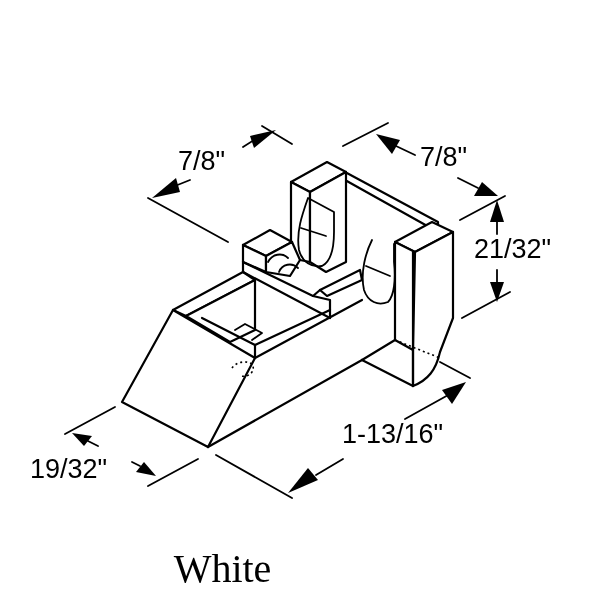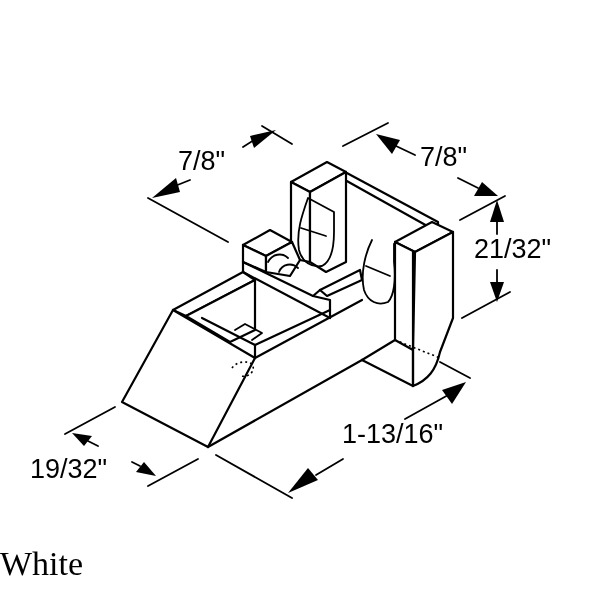--- a/index.html
+++ b/index.html
@@ -4,22 +4,22 @@
   <style>
     html, body { margin: 0; padding: 0; background: #ffffff; }
     body { width: 600px; height: 600px; position: relative; overflow: hidden; }
     #canvas { position: absolute; left: 0; top: 0; width: 600px; height: 600px; }
     .ln { stroke: #000; stroke-width: 2.2; fill: none; stroke-linecap: round; stroke-linejoin: round; }
     .thin { stroke: #000; stroke-width: 1.8; fill: none; stroke-linecap: round; stroke-linejoin: round; }
     .dot { stroke: #000; stroke-width: 1.6; fill: none; stroke-dasharray: 2 3; }
     .face { fill: #fff; }
     .arrow { fill: #000; stroke: none; }
     .dim-text { font-family: "Liberation Sans", sans-serif; font-size: 27px; fill: #000; }
-    .caption { position: absolute; left: 0; top: 545px; width: 445px; text-align: left;
-               font-family: "Liberation Serif", serif; font-size: 34px; color: #000; }
+    .caption { position: absolute; left: 0; top: 545px; width: 445px; text-align: center;
+               font-family: "Liberation Serif", serif; font-size: 40px; color: #000; }
   </style>
 </head>
 <body>
 
 <svg id="canvas" viewBox="0 0 600 600" xmlns="http://www.w3.org/2000/svg">
 
   <g>
 
     <path class="ln face" d="M345,172 L438,222 L438,232 L345,180 Z"></path>
     <line class="ln" x1="345" y1="180" x2="345" y2="262"></line>

